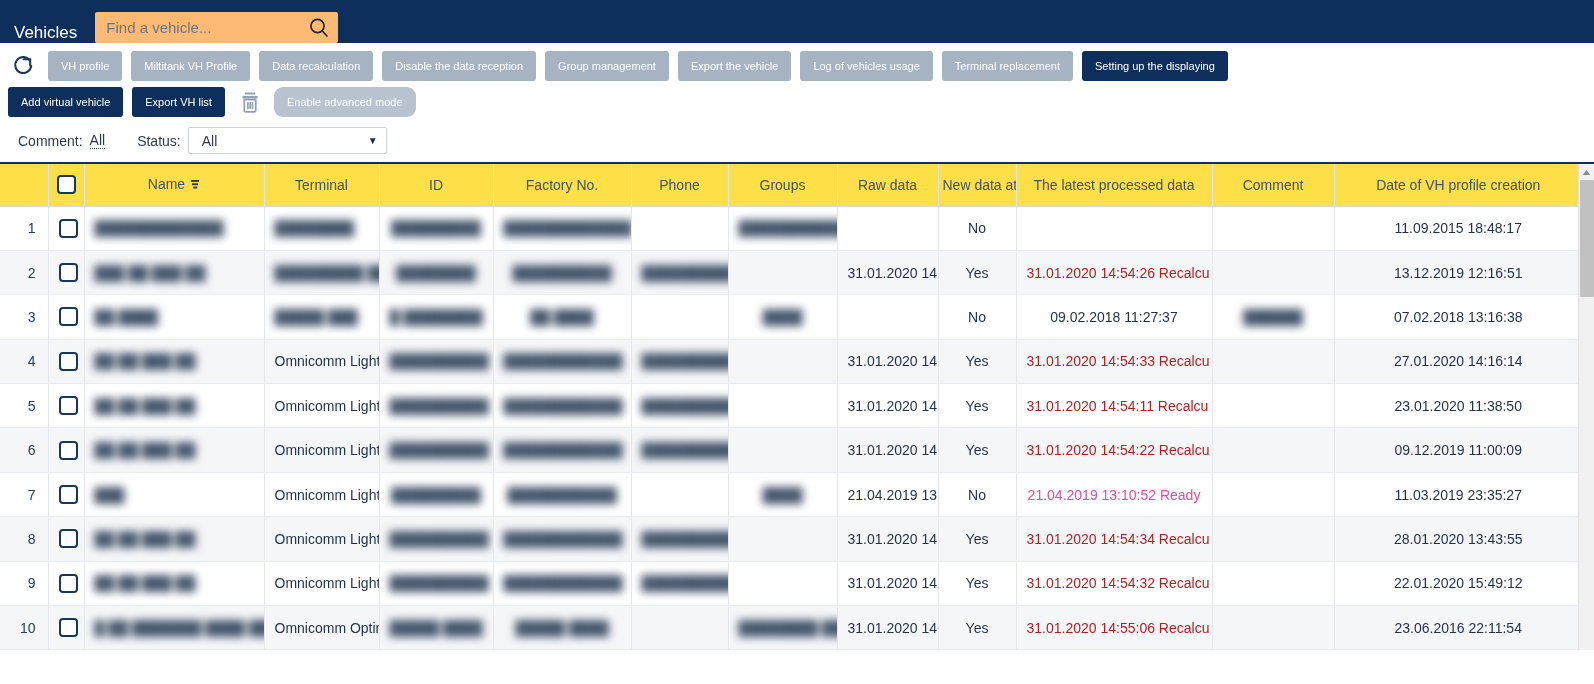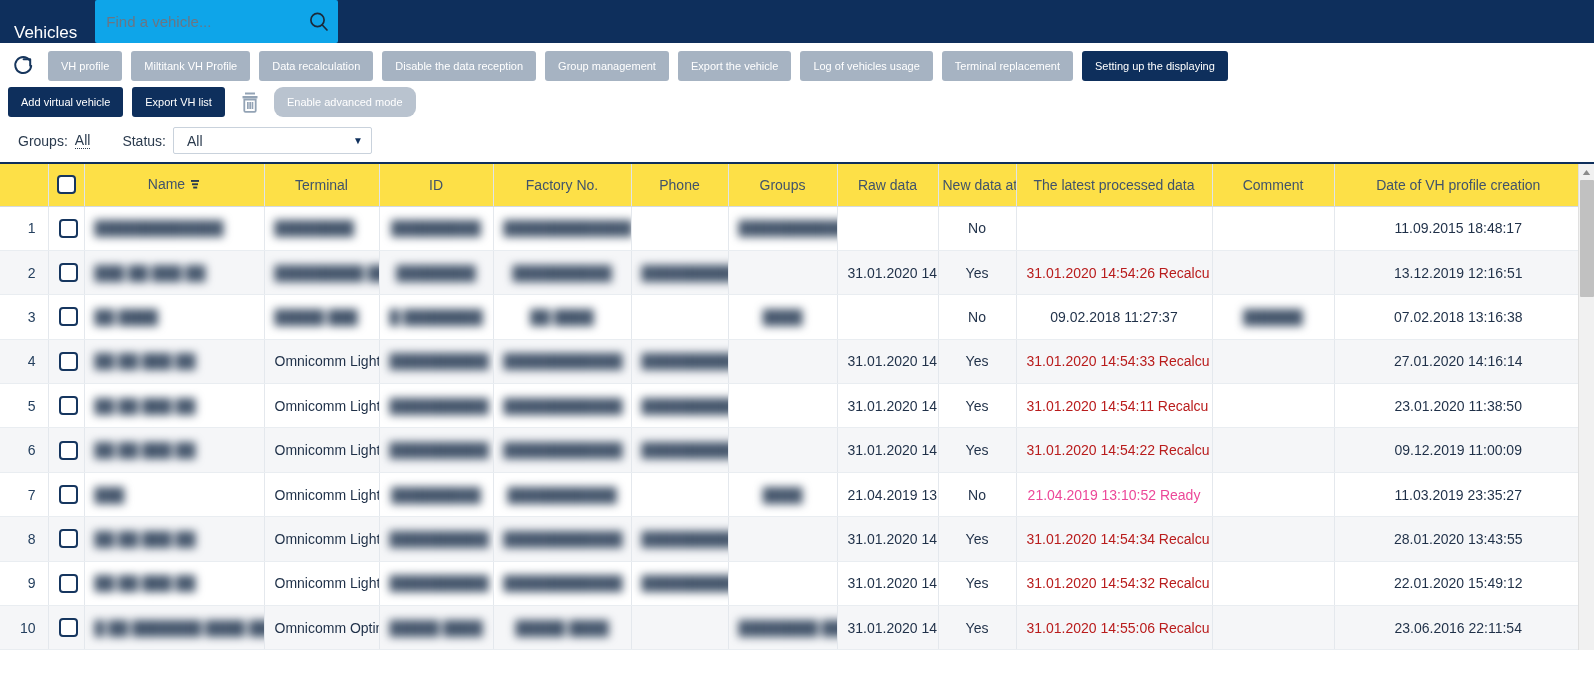--- a/index.html
+++ b/index.html
@@ -21,22 +21,22 @@
   }
   #app-title {
     color: #ffffff;
     font-size: 17px;
     margin-right: 18px;
     white-space: nowrap;
   }
   #search-wrap {
     position: relative;
     width: 243px;
-    height: 43px;
-    background: #0ea5e9;
+    height: 31px;
+    background: #fdba74;
     border-radius: 2px;
     display: flex;
     align-items: center;
   }
   #search-input {
     border: 0;
     outline: none;
     width: 100%;
     height: 100%;
     padding: 0 34px 0 11px;
@@ -263,21 +263,21 @@
         <rect x="9" y="13" width="1.7" height="7" fill="#93a3b5"></rect>
         <rect x="11.3" y="13" width="1.7" height="7" fill="#93a3b5"></rect>
         <rect x="13.6" y="13" width="1.7" height="7" fill="#93a3b5"></rect>
       </svg>
     </div>
     <div class="btn muted">Enable advanced mode</div>
   </div>
 </div>
 
 <div id="filters">
-  <span class="lbl">Groups:</span>
+  <span class="lbl">Comment:</span>
   <span id="groups-value">All</span>
   <span class="lbl">Status:</span>
   <div id="status-select">
     <span>All</span>
     <span id="status-caret">▼</span>
   </div>
 </div>
 
 <div id="table-area">
   <table>

